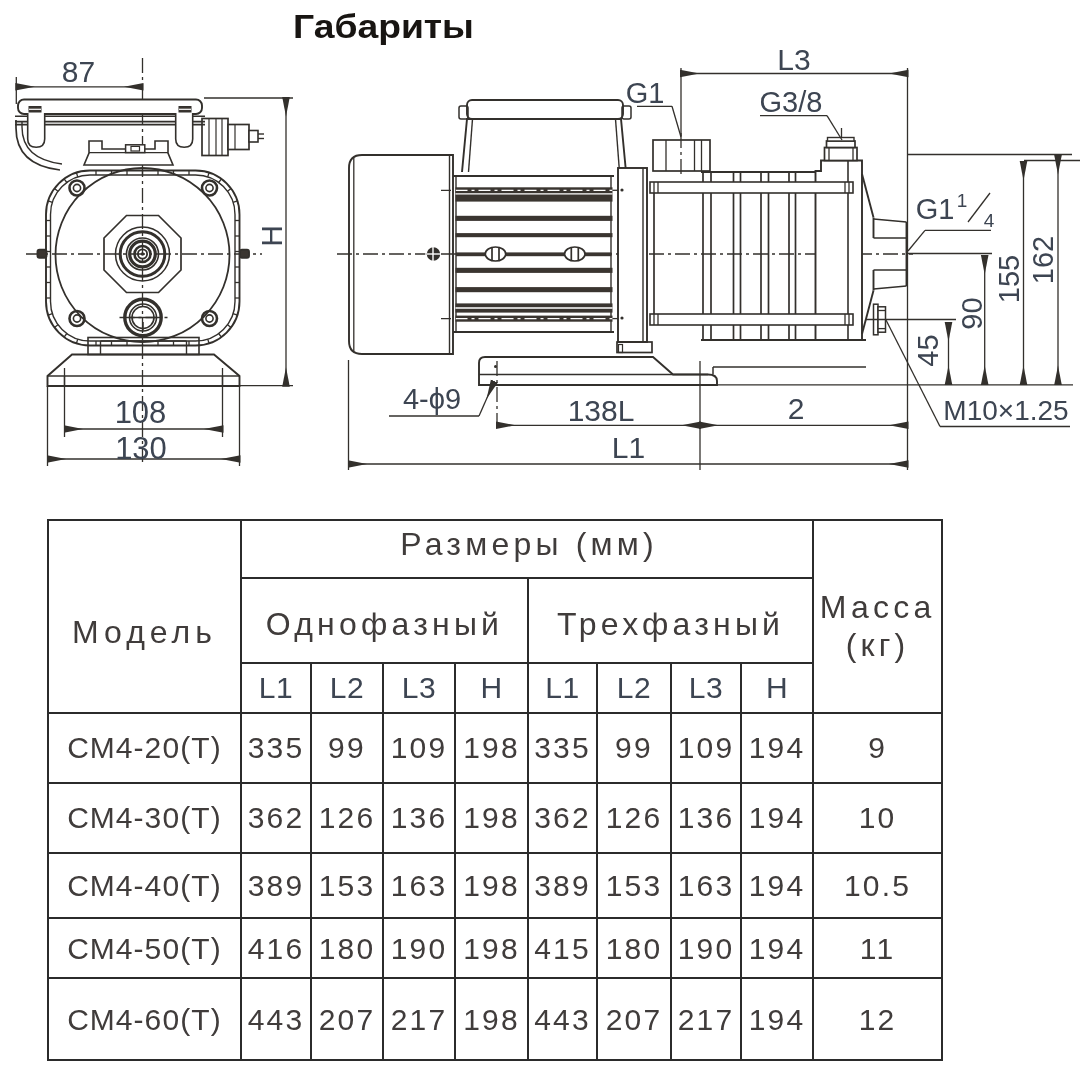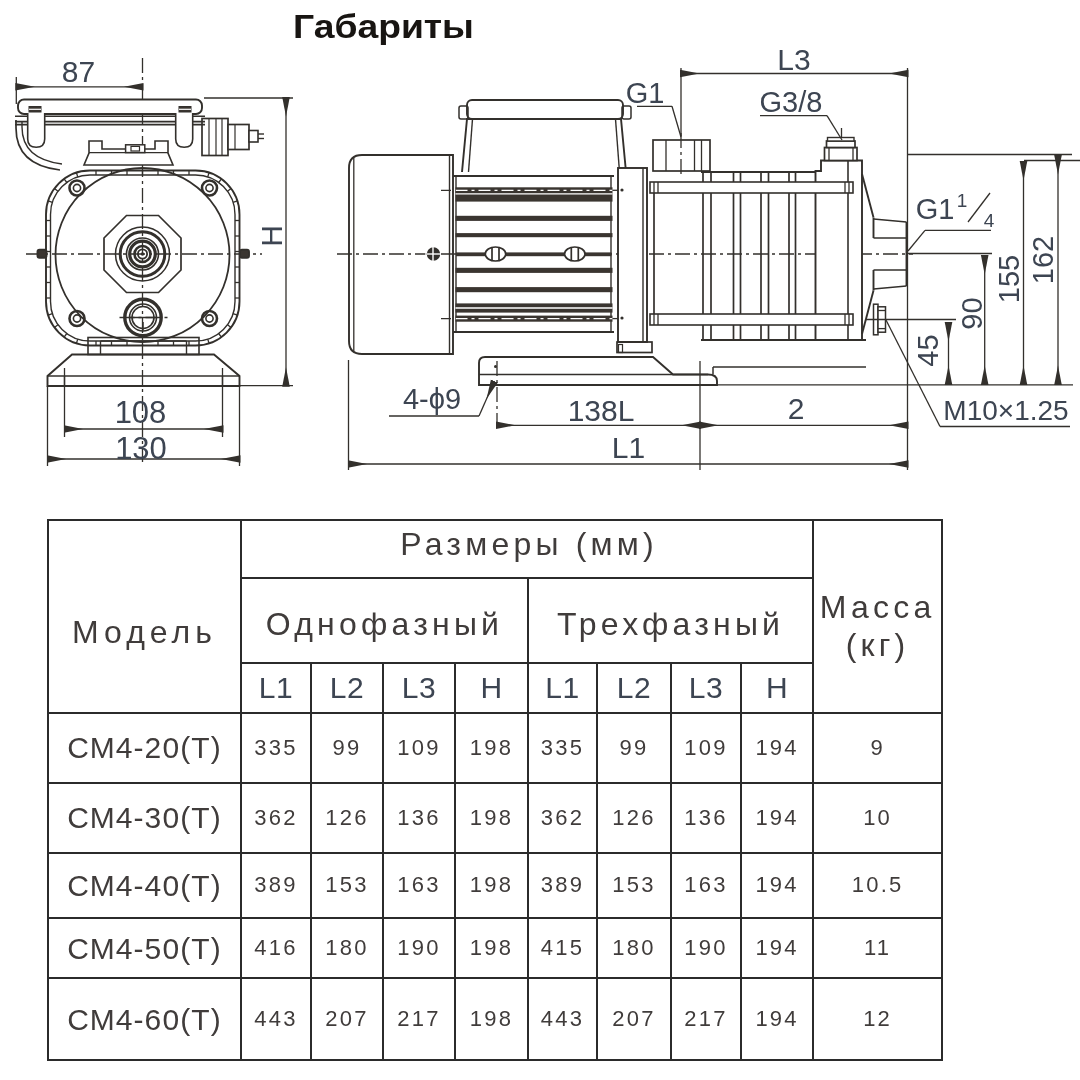--- a/index.html
+++ b/index.html
@@ -2,21 +2,21 @@
 <html><head>
 <meta charset="utf-8">
 <style>
   html,body{margin:0;padding:0;background:#fff;width:1080px;height:1080px;overflow:hidden;}
   body{font-family:"Liberation Sans", sans-serif;}
   #title{position:absolute;left:293px;top:8px;width:220px;font-size:33px;font-weight:bold;color:#181512;letter-spacing:0px;transform:scaleX(1.13);transform-origin:left top;}
   #draw{position:absolute;left:0;top:0;}
   table{border-collapse:collapse;table-layout:fixed;position:absolute;left:47px;top:519px;width:896px;height:542px;color:#403c3b;}
   td{border:2.5px solid #2b2b2b;text-align:center;vertical-align:middle;padding:0;font-size:32px;letter-spacing:4.2px;line-height:1.18;}
   .sh td{font-size:30px;letter-spacing:0.5px;color:#3d4552;}
-  .num{letter-spacing:2.2px;font-size:22px;}
+  .num{letter-spacing:2.2px;font-size:30px;}
   tr.dat td:first-child{letter-spacing:1.1px;font-size:30px;}
   td.mod{padding-top:32px;letter-spacing:5px;}
   td.ph{padding-top:9px;}
   td.mas{padding-top:20px;}
 </style>
 </head>
 <body>
 <svg id="draw" width="1080" height="1080" viewBox="0 0 1080 1080" fill="none" stroke-linecap="butt">
 <defs>
 <marker id="ar" viewBox="0 0 20 9" refX="19" refY="4.5" markerUnits="userSpaceOnUse" markerWidth="20" markerHeight="9" orient="auto-start-reverse">

